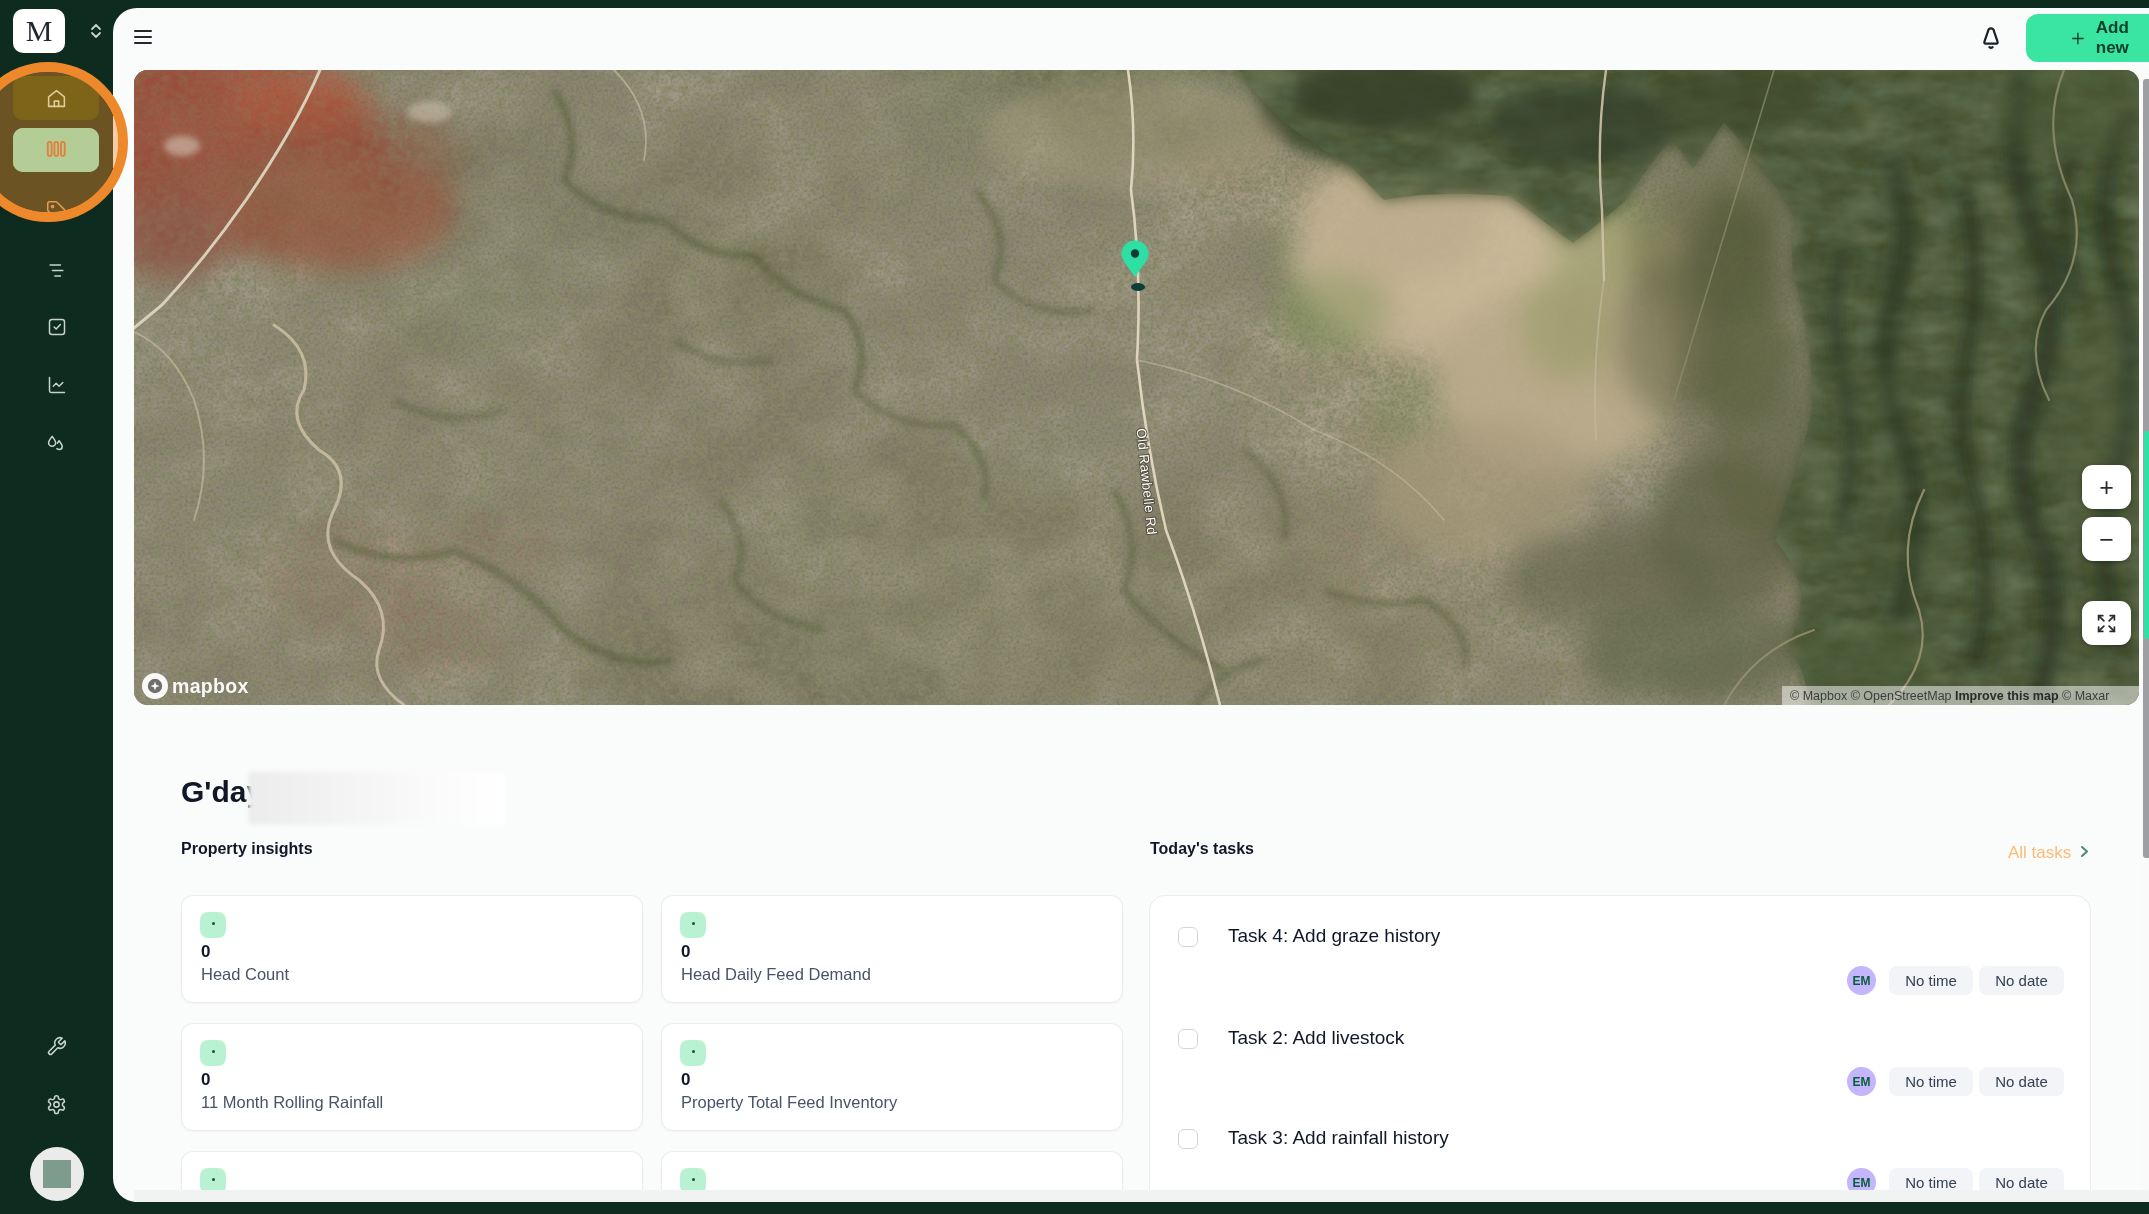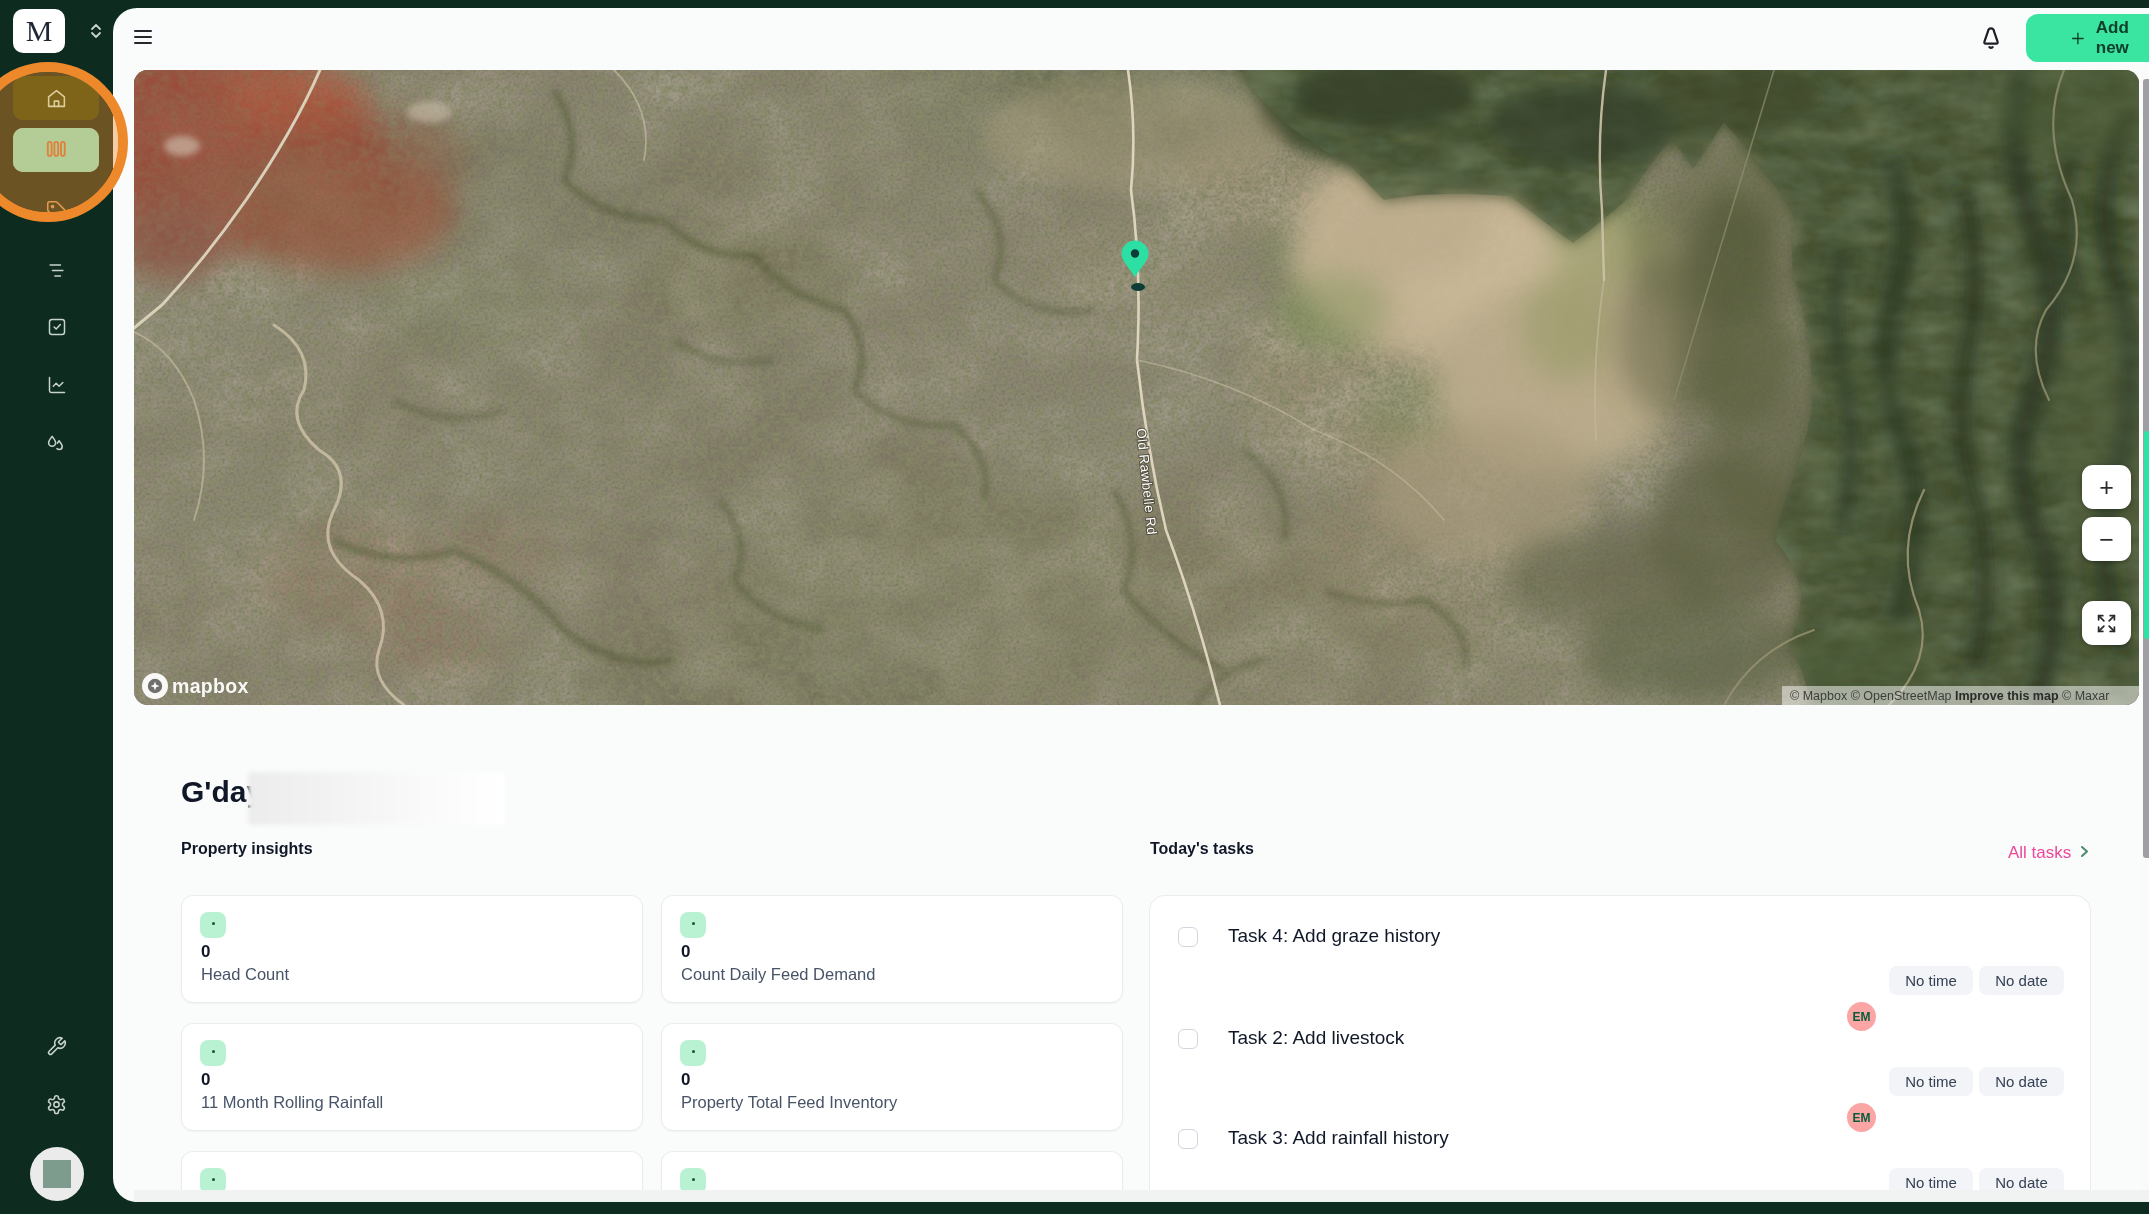--- a/index.html
+++ b/index.html
@@ -41,23 +41,23 @@
            border-radius:2px; background:#14523a; }
   .czero { position:absolute; left:19px; top:46px; font-size:17px; font-weight:bold; color:#101828; }
   .clab  { position:absolute; left:19px; top:69px; font-size:16.5px; color:#475467; }
 
   #taskpanel { position:absolute; left:1149px; top:895px; width:942px; height:307px;
                background:#fff; border:1px solid #eaecf0; border-radius:16px 16px 0 0;
                border-bottom:none; overflow:hidden; }
   .chk { position:absolute; left:28px; width:20px; height:20px; border:1.5px solid #d0d5dd;
          border-radius:6px; background:#fff; }
   .ttitle { position:absolute; left:78px; font-size:19px; font-weight:500; color:#101828; }
-  .em { position:absolute; width:29px; height:29px; border-radius:50%; background:#fca5a5;
+  .em { position:absolute; width:29px; height:29px; border-radius:50%; background:#c4b5fd;
         color:#085d3a; font-size:12px; font-weight:bold; display:flex; align-items:center;
-        justify-content:center;margin-top:36px; }
+        justify-content:center; }
   .chip { position:absolute; height:29px; background:#f2f4f7; border-radius:8px; color:#344054;
           font-size:15px; display:flex; align-items:center; justify-content:center; }
 
   
   #vtrack { position:absolute; left:2141px; top:70px; width:8px; height:1120px; background:#fafafa; }
   #vthumb { position:absolute; left:2143px; top:79px; width:6px; height:779px; background:#9d9fa2;
             border-radius:3px 0 0 3px; }
   #htrack { position:absolute; left:134px; top:1190px; width:2015px; height:12px; background:#f1f2f2; }
   #greentab { position:absolute; left:2144px; top:431px; width:5px; height:208px; background:#2be3a4;
               border-radius:3px 0 0 3px; }
@@ -365,35 +365,35 @@
       <path d="M9 9 3 3"></path>
   </svg>
 </div>
 
 <h1 id="gday">G'day</h1>
 <div class="abs" style="left:248px;top:772px;width:257px;height:53px;border-radius:4px;
      background:linear-gradient(90deg,#ececec,#f5f5f5 45%,#fdfdfd 85%,#ffffff);filter:blur(2px);"></div>
 
 <div class="sect" style="left:181px;top:840px;">Property insights</div>
 <div class="sect" style="left:1150px;top:840px;">Today's tasks</div>
-<div class="abs" style="left:2008px;top:843px;font-size:17px;color:#ec4899;text-align:right;">All tasks
+<div class="abs" style="left:2008px;top:843px;font-size:17px;color:#fdba74;text-align:right;">All tasks
   <svg style="margin-left:4px" width="9" height="13" viewBox="0 0 9 13" fill="none" stroke="#4c8a6f" stroke-width="2" stroke-linecap="round" stroke-linejoin="round">
       <path d="M2 2l5 4.5L2 11"></path>
     </svg>
 </div>
 
 <div class="card" style="left:181px;top:895px;">
   <div class="cicon"></div>
     <div class="czero">0</div>
     <div class="clab">Head Count</div>
 </div>
 <div class="card" style="left:661px;top:895px;">
   <div class="cicon"></div>
     <div class="czero">0</div>
-    <div class="clab">Count Daily Feed Demand</div>
+    <div class="clab">Head Daily Feed Demand</div>
 </div>
 <div class="card" style="left:181px;top:1023px;">
   <div class="cicon"></div>
     <div class="czero">0</div>
     <div class="clab">11 Month Rolling Rainfall</div>
 </div>
 <div class="card" style="left:661px;top:1023px;">
   <div class="cicon"></div>
     <div class="czero">0</div>
     <div class="clab">Property Total Feed Inventory</div>

